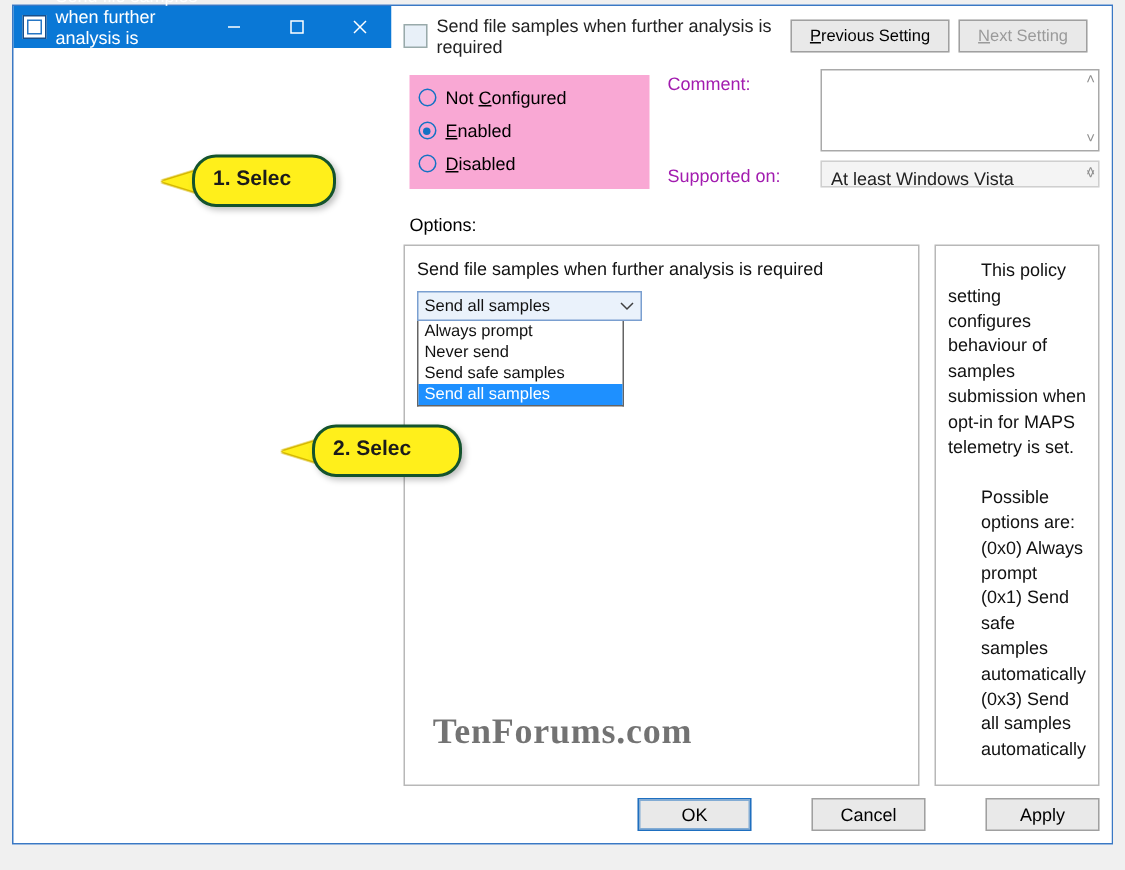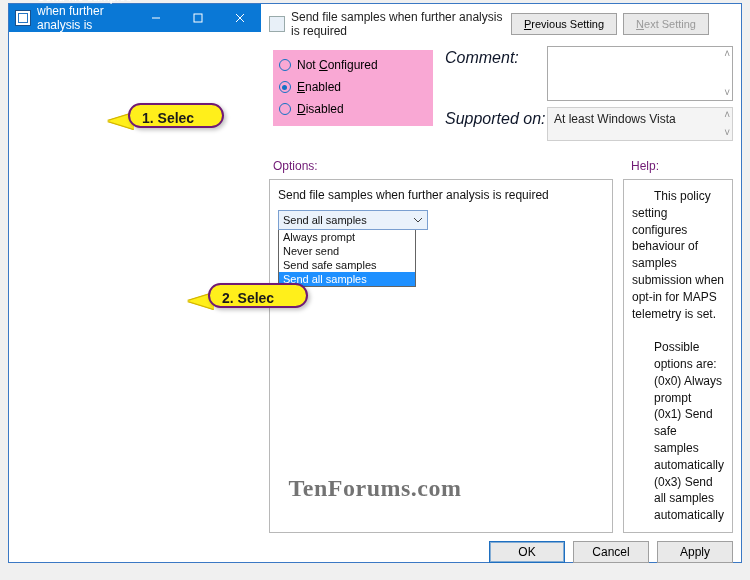--- a/index.html
+++ b/index.html
@@ -67,21 +67,21 @@
     align-items:center;
     gap:6px;
     margin-bottom:8px;
   }
   .header-row .hdr-icon{
     width:16px;height:16px;
     border:1px solid #9aa;
     background:#e8f0f8;
   }
   .header-row .hdr-title{ font-size:12px; color:#222; flex:1;}
-  .nav-btns{ display:flex; gap:6px; margin-right:24px;justify-content:center; }
+  .nav-btns{ display:flex; gap:6px; margin-right:8px;justify-content:center; }
   .nav-btn{
     height:22px;
     padding:0 12px;
     border:1px solid #a0a0a0;
     background:#e9e9e9;
     font-size:11px;
     display:flex;align-items:center;
   }
   .nav-btn.disabled{ color:#9a9a9a; }
 
@@ -108,45 +108,45 @@
     border:1.5px solid #1472c4;
     margin-right:6px;
     display:flex;align-items:center;justify-content:center;
   }
   .gp-radio.checked::after{
     content:"";width:5px;height:5px;border-radius:50%;
     background:#1472c4;
   }
   .fields-col{ flex:1; }
   .field-row{ display:flex; align-items:flex-start; margin-bottom:6px;}
-  .field-label{ width:102px; padding-top:3px; color:#0f172a; font-size:16px;font-style:italic;}
+  .field-label{ width:102px; padding-top:3px; color:#a21caf; font-size:12px;}
   .comment-box{
     flex:1; height:55px;
     border:1px solid #a9a9a9;
     background:#fff;
     position:relative;
   }
   .supported-box{
-    flex:1; height:34px;
+    flex:1; height:18px;
     border:1px solid #cfcfcf;
     background:#f4f4f4;
     padding:4px 6px;
     font-size:12px;
     color:#222;
     position:relative;
   }
   .scroll-ind{
     position:absolute; right:2px;
     color:#8f8f8f; font-size:10px; line-height:1;
   }
   .scroll-ind.up{ top:2px;}
   .scroll-ind.down{ bottom:2px;}
 
   .mid-row{ display:flex; gap:14px; margin-top:6px;}
-  .mid-label{ font-size:12px; color:#701a75; padding:4px 2px 4px 4px;}
+  .mid-label{ font-size:12px; color:#000000; padding:4px 2px 4px 4px;}
   .options-label{ width:344px;}
   .help-label{ flex:1;}
 
   .panels-row{
     display:flex; gap:10px; flex:1;
     margin-top:2px;
   }
   .panel{
     border:1px solid #b8b8b8;
     background:#fff;
@@ -186,31 +186,31 @@
   .buttons-row{
     display:flex; justify-content:flex-end;
     gap:8px;
     padding-top:8px;
   }
   .btn{
     width:76px;height:22px;
     border:1px solid #a0a0a0;
     background:#e9e9e9;
     font-size:12px;
-    display:flex;align-items:center;justify-content:center;
+    display:flex;align-items:center;justify-content:center;margin-left:32px;
   }
   .btn.primary{ border:1px solid #1e6fc0; box-shadow:0 0 0 1px rgba(30,111,192,0.5) inset;}
 
   
   .callout{
     position:absolute;
     background:#ffef1b;
-    border:2px solid #701a75;
+    border:2px solid #14532d;
     border-radius:16px;
-    padding:5px 12px 0 12px;
+    padding:5px 12px 10px 12px;
     font-weight:bold;
     font-size:14px;
     color:#1b1b1b;
     box-shadow:2px 2px 4px rgba(0,0,0,0.25);
     z-index:50;
     white-space:nowrap;
   }
   .callout-tail{
     position:absolute;
     width:0;height:0;
@@ -319,21 +319,20 @@
             <span>At least Windows Vista</span>
             <span class="scroll-ind up">˄</span>
             <span class="scroll-ind down">˅</span>
           </div>
         </div>
       </div>
     </div>
 
     <div class="mid-row">
       <div class="mid-label options-label">Options:</div>
-      <div class="mid-label help-label">Help:</div>
     </div>
 
     <div class="panels-row">
       <div class="panel options">
         <div class="options-caption">Send file samples when further analysis is required</div>
         <div class="combo">
           <span>Send all samples</span>
           <span class="chev">
             <svg viewBox="0 0 12 12">
                 <polyline points="2,4 6,8 10,4" fill="none" stroke="#404040" stroke-width="1"></polyline>

